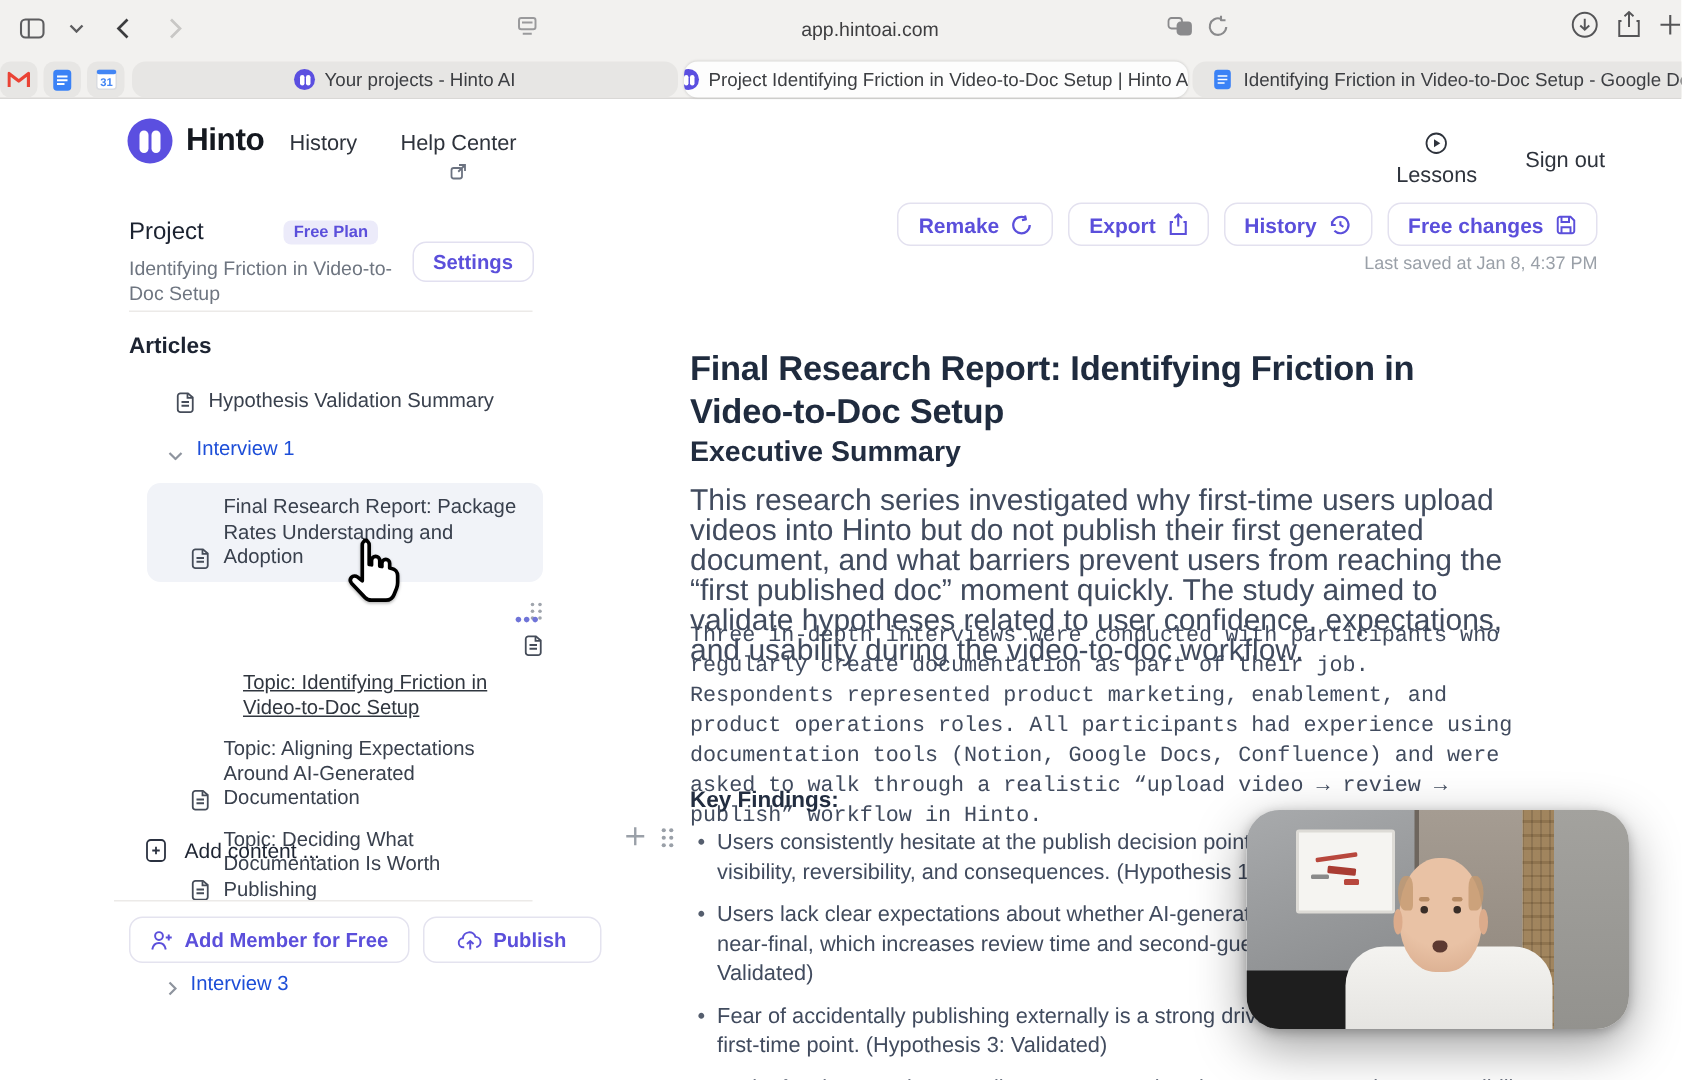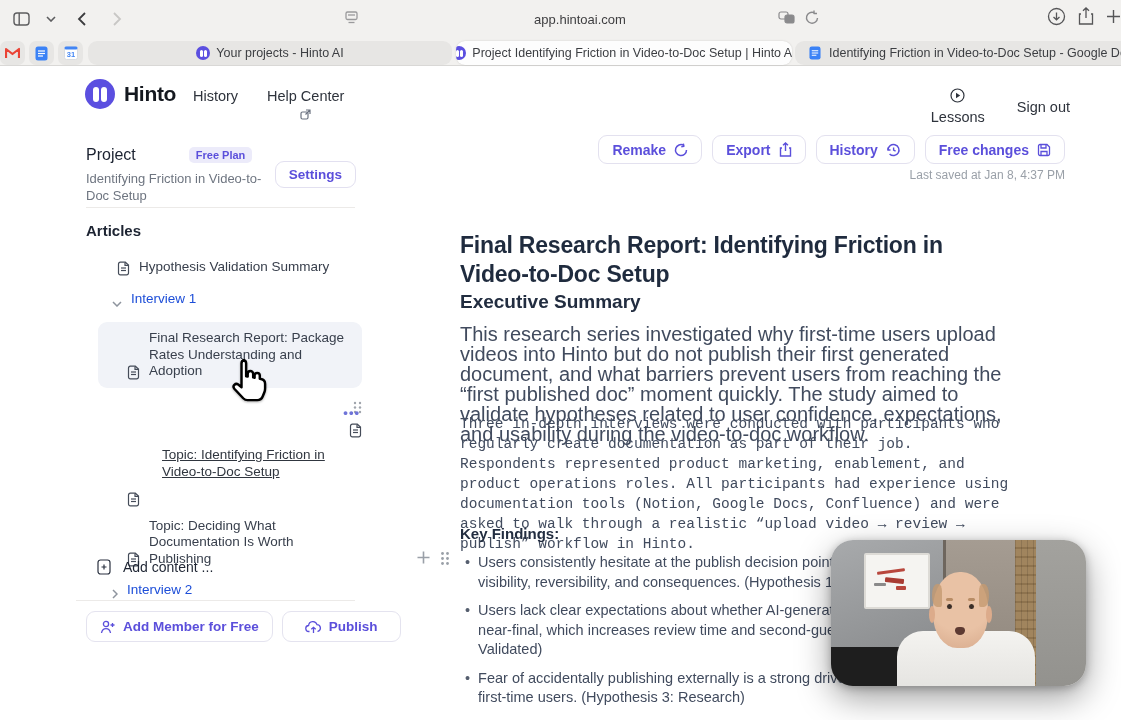--- a/index.html
+++ b/index.html
@@ -320,20 +320,21 @@
     </div>
     <div class="sd-row doc ind2">
       <span class="doc-ic">
         <svg width="13" height="15" viewBox="0 0 13 15" fill="none" stroke="currentColor" stroke-width="1.2">
           <path d="M1.5 3A1.8 1.8 0 0 1 3.3 1.2h5L11.5 4v8a1.8 1.8 0 0 1-1.8 1.8H3.3A1.8 1.8 0 0 1 1.5 12z"></path>
           <path d="M8 1.5V4.3h3"></path>
           <line x1="4" y1="7" x2="9" y2="7"></line>
           <line x1="4" y1="9.5" x2="9" y2="9.5"></line>
         </svg>
       </span>
+      <span class="sd-label">Topic: Aligning Expectations Around AI-Generated Documentation</span>
     </div>
     <div class="sd-row doc ind2">
       <span class="doc-ic">
         <svg width="13" height="15" viewBox="0 0 13 15" fill="none" stroke="currentColor" stroke-width="1.2">
           <path d="M1.5 3A1.8 1.8 0 0 1 3.3 1.2h5L11.5 4v8a1.8 1.8 0 0 1-1.8 1.8H3.3A1.8 1.8 0 0 1 1.5 12z"></path>
           <path d="M8 1.5V4.3h3"></path>
           <line x1="4" y1="7" x2="9" y2="7"></line>
           <line x1="4" y1="9.5" x2="9" y2="9.5"></line>
         </svg>
       </span>
@@ -435,21 +436,21 @@
         <div>
           <div class="kf-line">Users lack clear expectations about whether AI-generated co</div>
           <div class="kf-line">near-final, which increases review time and second-guessing</div>
           <div class="kf-line">Validated)</div>
         </div>
       </div>
       <div class="kf-item">
         <span class="kf-dot">•</span>
         <div>
           <div class="kf-line">Fear of accidentally publishing externally is a strong driver of</div>
-          <div class="kf-line">first-time users. (Hypothesis 3: Research)</div>
+          <div class="kf-line">first-time point. (Hypothesis 3: Validated)</div>
         </div>
       </div>
       <div class="kf-item">
         <span class="kf-dot">•</span>
         <div>
           <div class="kf-line">Lack of a clear preview contributes to uncertainty, but reassurance about reversibility</div>
         </div>
       </div>
     </div>
 </div>

